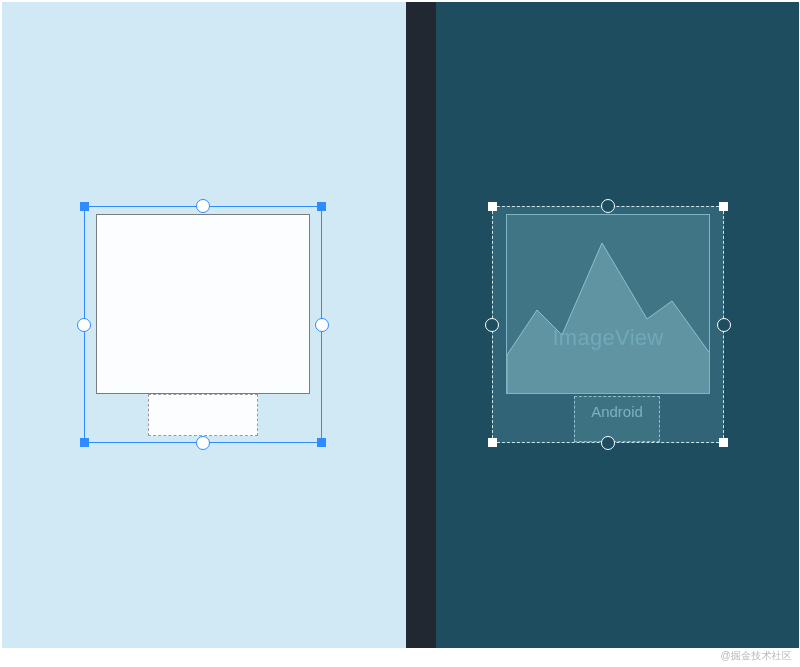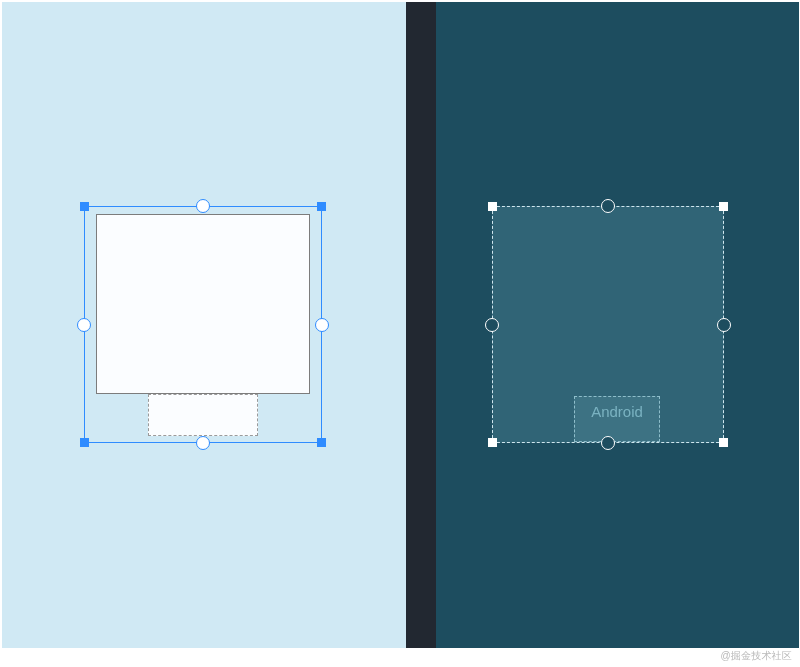--- a/index.html
+++ b/index.html
@@ -72,20 +72,26 @@
       <span class="bc l"></span>
       <span class="bc r"></span>
     </div>
   </div>
 
   <div class="right-panel">
     <div class="r-sel">
       <div class="r-fill"></div>
       <div class="r-outer"></div>
 
+      <div class="r-big">
+        <svg viewBox="0 0 204 180">
+          <path d="M0 140 L30 95 L55 120 L95 28 L140 104 L165 86 L204 140 L204 180 L0 180 Z" fill="rgba(160,205,218,0.35)" stroke="#8cc0cf" stroke-width="1"></path>
+        </svg>
+        <div class="r-big-label">ImageView</div>
+      </div>
 
       <div class="r-small">
         <span>Android</span>
       </div>
 
       <span class="wh tl"></span>
       <span class="wh tr"></span>
       <span class="wh bl"></span>
       <span class="wh br"></span>
       <span class="wc t"></span>

